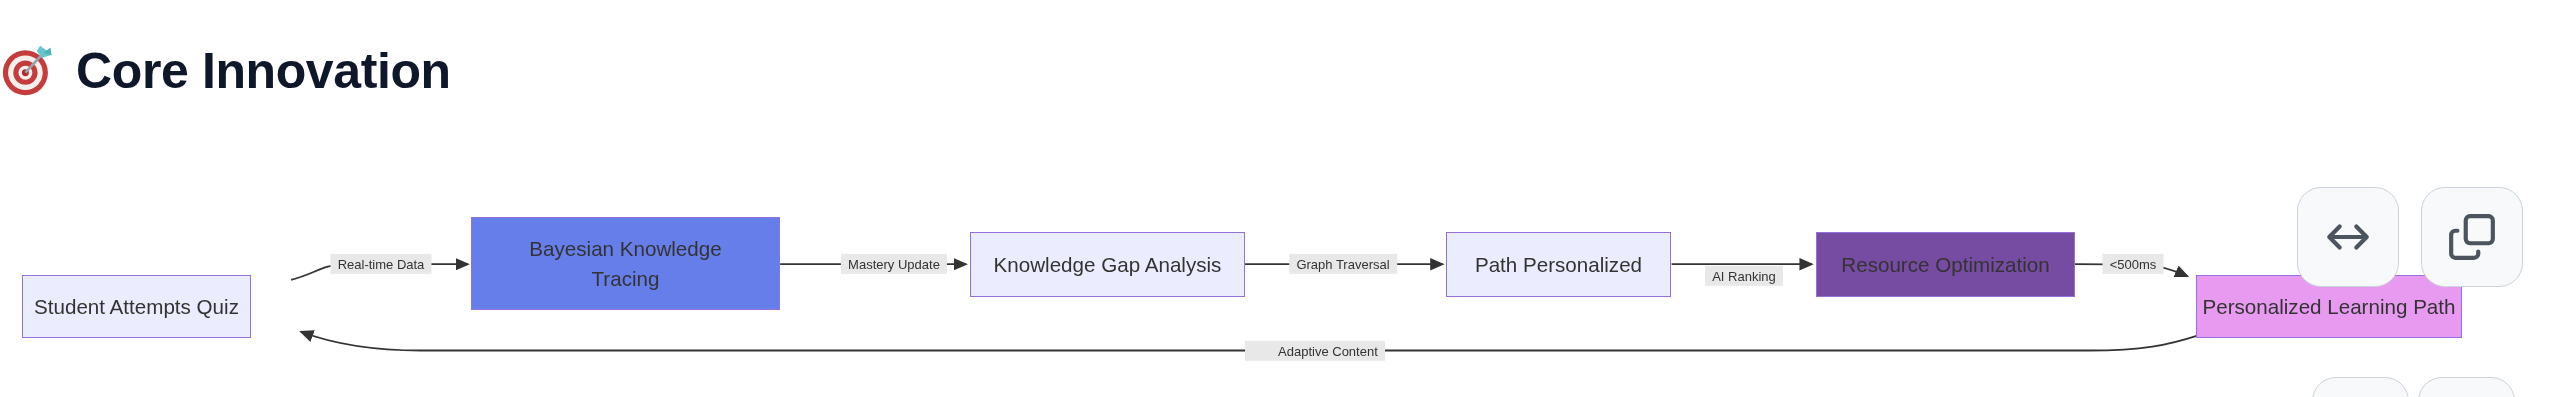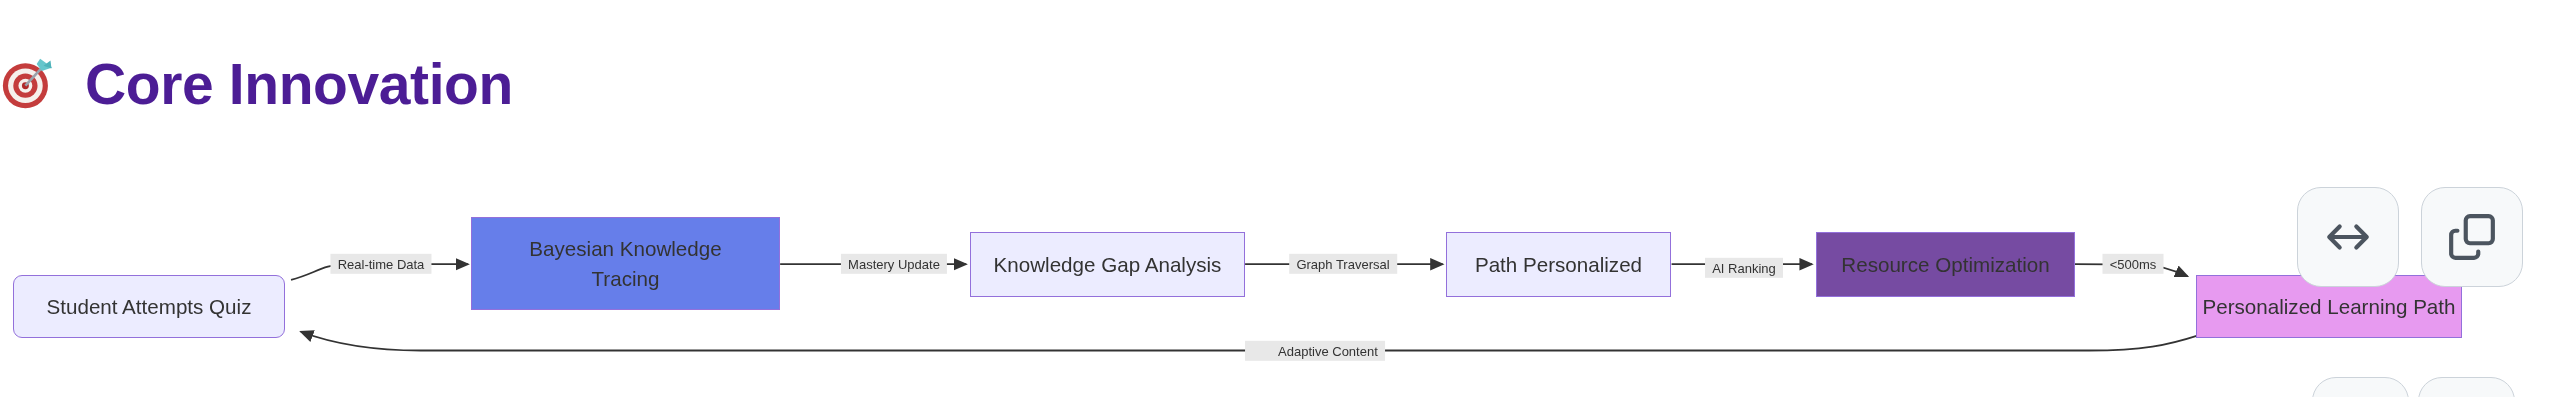--- a/index.html
+++ b/index.html
@@ -17,24 +17,24 @@
   .header {
     position: absolute;
     left: 1.8px;
     top: 34px;
     display: flex;
     align-items: center;
     gap: 14.3px;
   }
   .emoji-icon { width: 52px; height: 54px; flex: 0 0 auto; }
   .title {
-    margin: 17px;
-    font-size: 57px;
+    margin: 8px;
+    font-size: 50px;
     font-weight: 700;
-    color: #4c1d95;
+    color: #0f172a;
     letter-spacing: -0.4px;
     font-family: "Liberation Sans", sans-serif;
   }
 
   
   .diagram { position: absolute; left: 0; top: 0; width: 2576px; height: 397px; }
   .edge-layer { position: absolute; left: 0; top: 0; width: 2576px; height: 397px; }
   .edge-path {
     fill: none;
     stroke: var(--edge, #333333);
@@ -48,21 +48,21 @@
     display: flex;
     align-items: center;
     justify-content: center;
     text-align: center;
     background: var(--node-fill, #ECECFF);
     border: 1.8px solid var(--node-border, #9370DB);
     color: var(--label-text, #333333);
     font-size: 20.6px;
     line-height: 1.45;
   }
-  .node-quiz { left: 13px;   top: 275px; width: 272px; height: 63px; border-radius: 9px; }
+  .node-quiz { left: 22px;   top: 275px; width: 229px; height: 63px; }
   .node-bkt  { left: 471px;  top: 217px; width: 309px; height: 93px; background: var(--bkt-fill, #667eea); padding: 12px 30px; }
   .node-kga  { left: 970px; top: 232px; width: 275px; height: 65px; }
   .node-pr   { left: 1446px; top: 232px; width: 225px; height: 65px; }
   .node-ro   { left: 1816px; top: 232px; width: 259px; height: 65px; background: var(--ro-fill, #764ba2); }
   .node-plp  { left: 2196px; top: 275px; width: 266px; height: 63px; background: var(--plp-fill, #e79af0); }
 
   .edge-label {
     position: absolute;
     transform: translate(-50%, -50%);
     background: var(--edge-label-bg, #e8e8e8);
@@ -131,21 +131,21 @@
     <div class="node node-quiz">Student Attempts Quiz</div>
     <div class="node node-bkt">Bayesian Knowledge Tracing</div>
     <div class="node node-kga">Knowledge Gap Analysis</div>
     <div class="node node-pr">Path Personalized</div>
     <div class="node node-ro">Resource Optimization</div>
     <div class="node node-plp">Personalized Learning Path</div>
 
     <div class="edge-label" style="left:381px;  top:264px;">Real-time Data</div>
     <div class="edge-label" style="left:874px;  top:264px;margin-left:20px;">Mastery Update</div>
     <div class="edge-label" style="left:1343px; top:264px;">Graph Traversal</div>
-    <div class="edge-label" style="left:1744px; top:268px;">AI Ranking</div>
+    <div class="edge-label" style="left:1744px; top:276px;">AI Ranking</div>
     <div class="edge-label" style="left:2133px; top:264px;">&lt;500ms</div>
     <div class="edge-label" style="left:1315px; top:351px;padding-left:33px;">Adaptive Content</div>
   </div>
 
   <button class="tool-btn btn-expand" type="button">
     <svg width="50" height="50" viewBox="0 0 24 24" fill="none" stroke-width="2" stroke-linecap="round" stroke-linejoin="round">
       <line x1="4" y1="12" x2="20" y2="12"></line>
       <polyline points="8,7 3,12 8,17"></polyline>
       <polyline points="16,7 21,12 16,17"></polyline>
     </svg>

